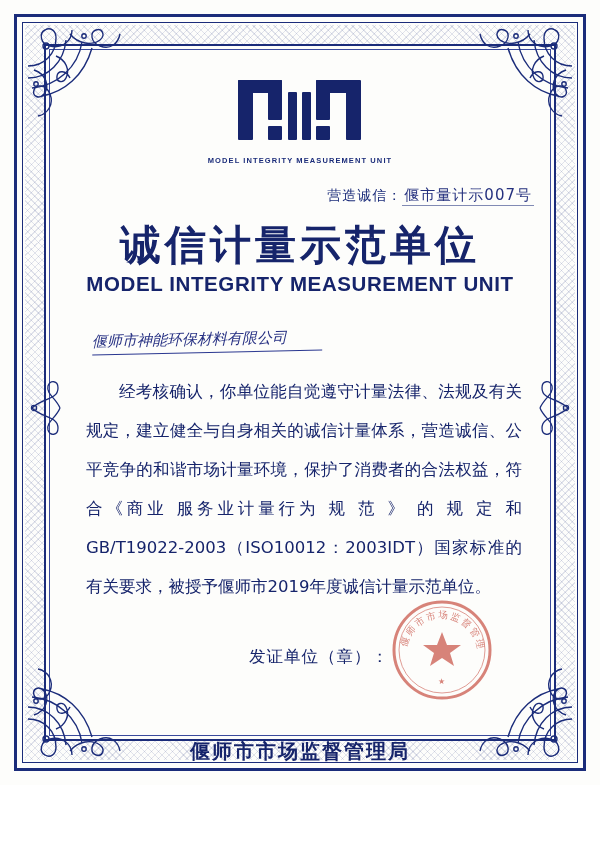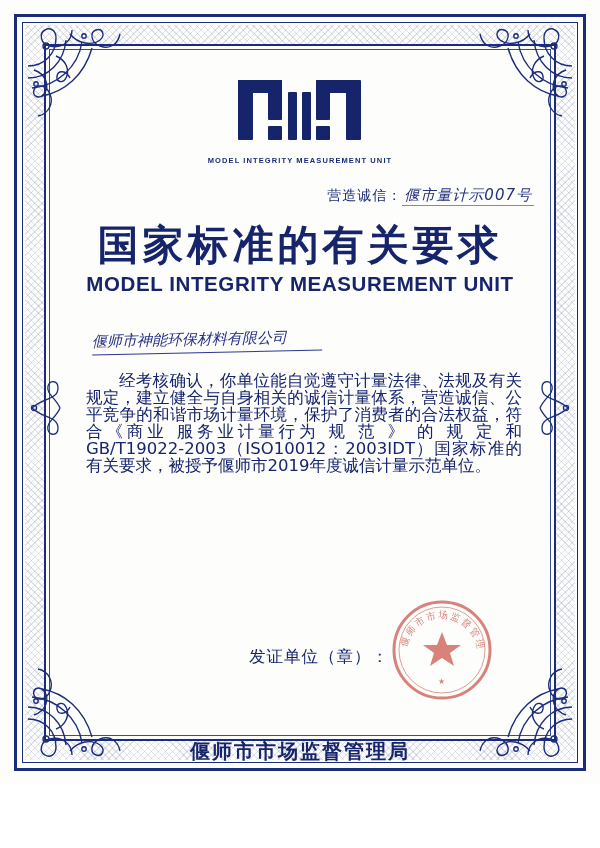--- a/index.html
+++ b/index.html
@@ -104,21 +104,20 @@
     position: absolute;
     right: 66px;
     top: 186px;
     font-size: 14px;
     color: #1b2c7a;
     letter-spacing: 1px;
     white-space: nowrap;
   }
   .serial .hand {
     font-family: "DejaVu Sans", sans-serif;
-    font-style: italic;
     font-size: 15px;
     color: #24307e;
     border-bottom: 1px solid rgba(27,44,122,0.55);
     padding: 0 2px 1px 2px;
   }
 
   
   .title-cn {
     position: absolute;
     left: 0; right: 0;
@@ -157,21 +156,21 @@
   }
 
   
   .body-text {
     position: absolute;
     left: 86px;
     right: 78px;
     top: 372px;
     font-family: "DejaVu Sans", sans-serif;
     font-size: 16.5px;
-    line-height: 17px;
+    line-height: 39px;
     color: #16246b;
     text-align: justify;
     text-justify: inter-character;
   }
   .body-text p { margin: 0; text-indent: 2em; }
 
   
   .issuer-line {
     position: absolute;
     left: 0; right: 0;
@@ -308,21 +307,21 @@
         <rect x="86" y="52" width="14" height="14" rx="1"></rect>
       </svg>
     </div>
     <div class="logo-sub">MODEL INTEGRITY MEASUREMENT UNIT</div>
   </div>
 
   <div class="serial">
     <span>营造诚信：</span><span class="hand">偃市量计示007号</span>
   </div>
 
-  <div class="title-cn">国家标准的有关要求</div>
+  <div class="title-cn">诚信计量示范单位</div>
   <div class="title-en">MODEL INTEGRITY MEASUREMENT UNIT</div>
 
   <div class="recipient">偃师市神能环保材料有限公司</div>
 
   <div class="body-text">
     <p>经考核确认，你单位能自觉遵守计量法律、法规及有关规定，建立健全与自身相关的诚信计量体系，营造诚信、公平竞争的和谐市场计量环境，保护了消费者的合法权益，符合《商业 服务业计量行为 规 范 》 的 规 定 和 GB/T19022-2003（ISO10012：2003IDT）国家标准的有关要求，被授予偃师市2019年度诚信计量示范单位。</p>
   </div>
 
   <div class="issuer-line">
     <span class="inner">发证单位（章）：</span>

